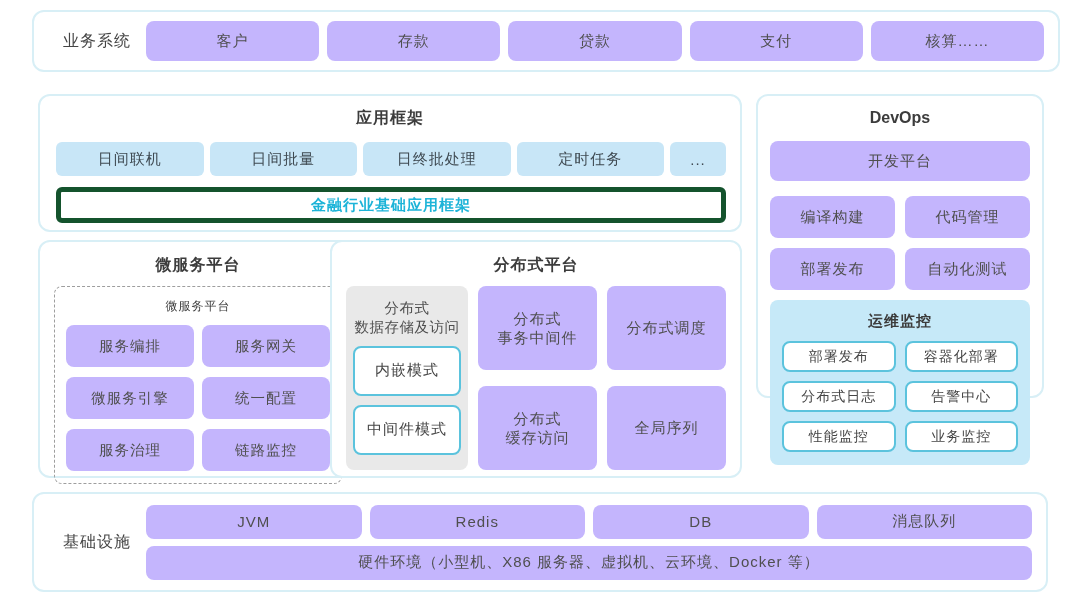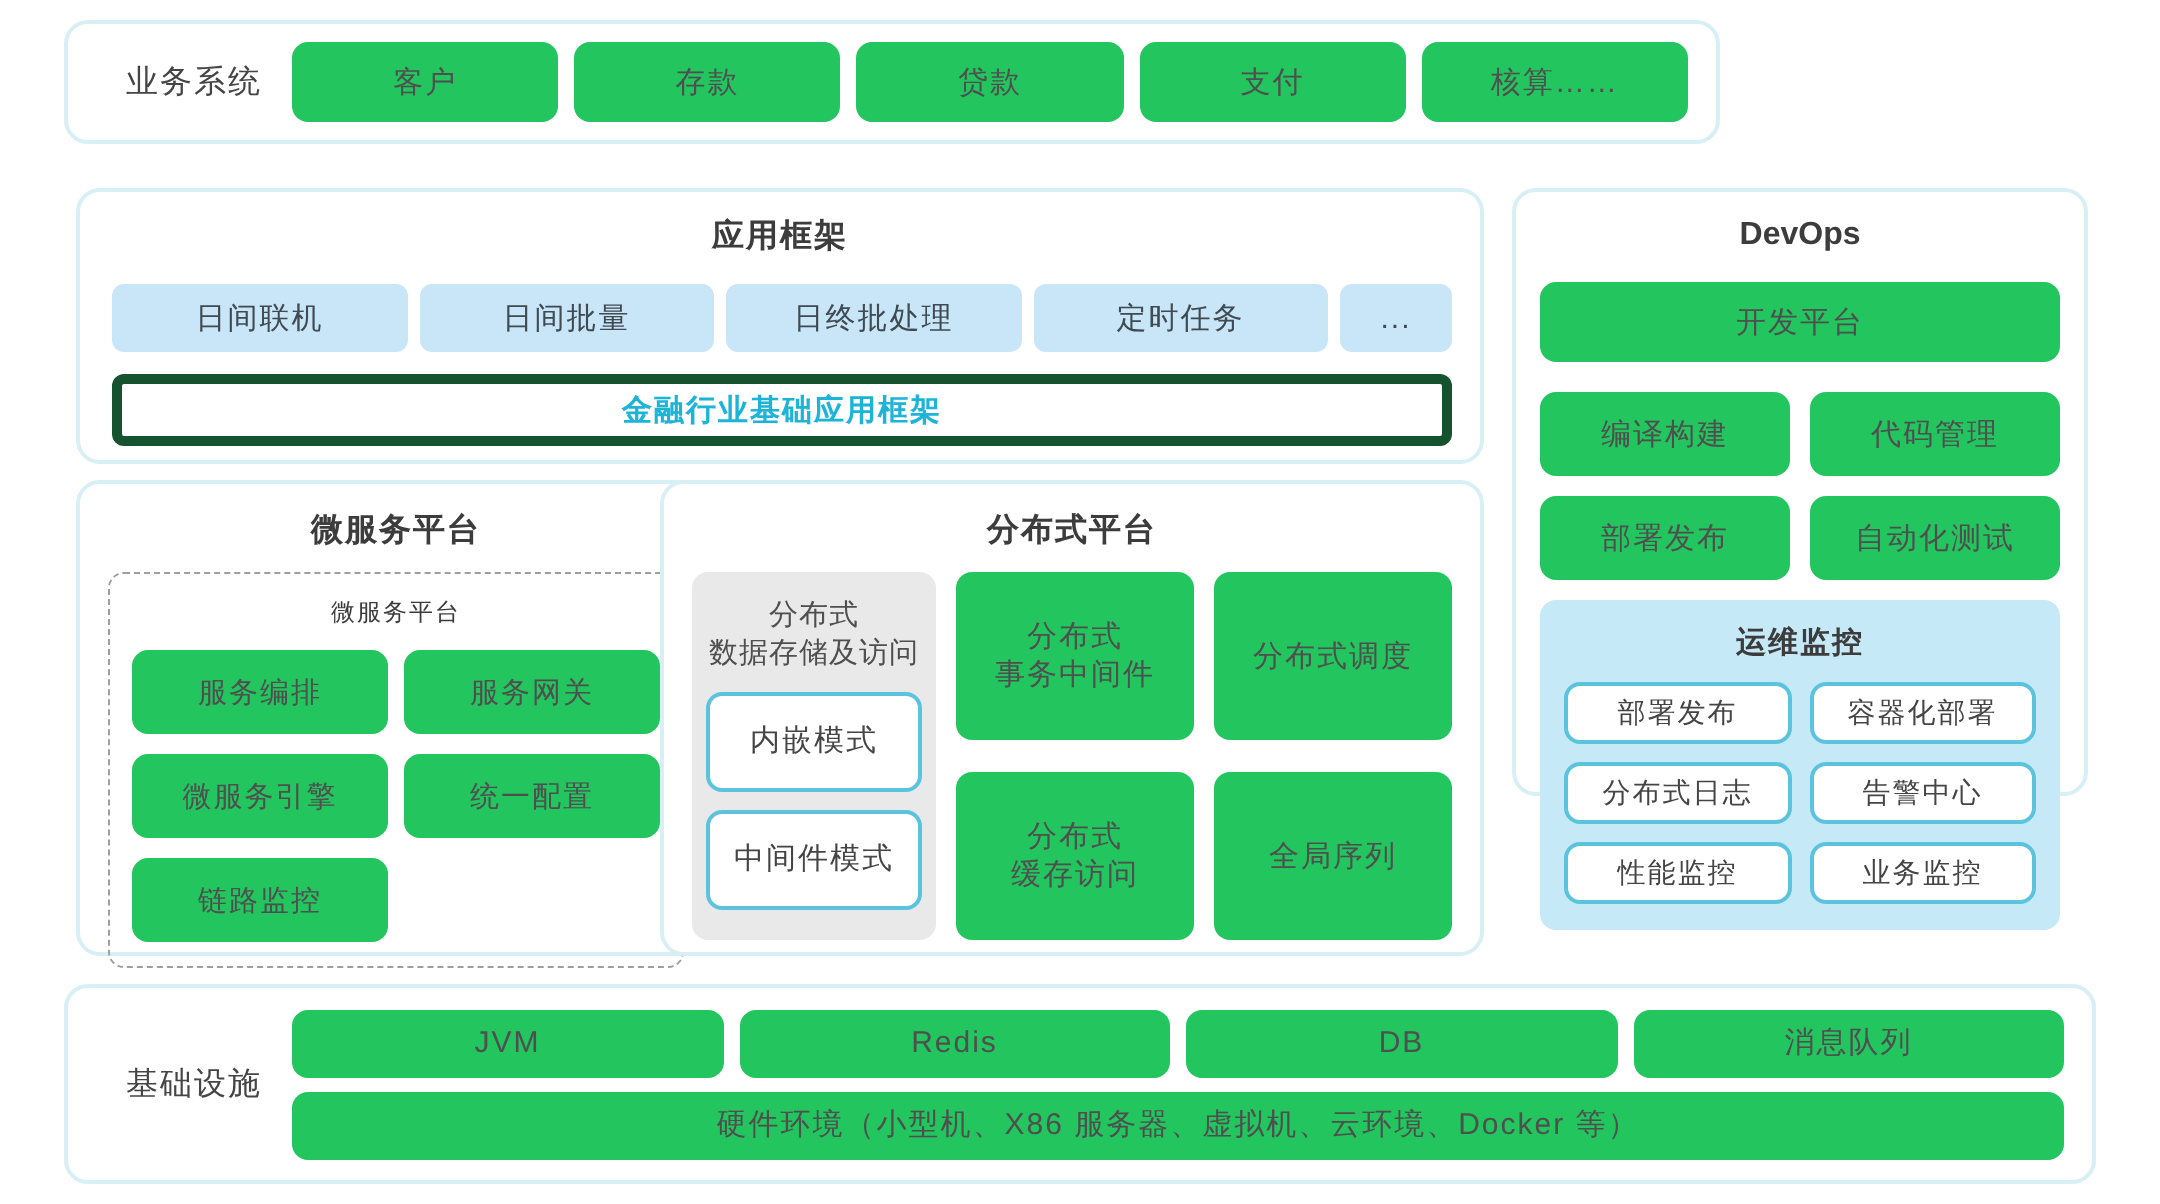--- a/index.html
+++ b/index.html
@@ -3,27 +3,27 @@
 <meta charset="utf-8">
 <style>
   html,body{margin:0;padding:0;background:#fff;}
   body{width:1080px;height:602px;position:relative;font-family:"Liberation Sans","DejaVu Sans",sans-serif;color:#4d4d4d;overflow:hidden;}
 
   .panel{position:absolute;background:#fff;border:2px solid #d8eff6;border-radius:12px;box-sizing:border-box;}
 
   .ptitle{text-align:center;font-size:16px;font-weight:600;color:#3c3c3c;letter-spacing:1px;}
   .side-label{width:98px;text-align:center;font-size:16px;font-weight:500;color:#454545;letter-spacing:1px;flex:0 0 98px;}
 
-  .gbox{background:#22c55e;border-radius:8px;display:flex;align-items:center;justify-content:center;font-size:15px;color:#4f4f4f;letter-spacing:1px;box-sizing:border-box;}
+  .gbox{background:#c4b5fd;border-radius:8px;display:flex;align-items:center;justify-content:center;font-size:15px;color:#4f4f4f;letter-spacing:1px;box-sizing:border-box;}
   .bbox{background:#c8e6f7;border-radius:6px;display:flex;align-items:center;justify-content:center;font-size:15px;color:#3f4a52;letter-spacing:1px;box-sizing:border-box;}
   .wbox{background:#fff;border:2px solid #5bc3dd;border-radius:8px;display:flex;align-items:center;justify-content:center;font-size:14px;color:#454545;letter-spacing:1px;box-sizing:border-box;}
   .ml{white-space:pre-line;text-align:center;line-height:1.3;}
 
   
-  .business{left:32px;top:10px;width:828px;height:62px;display:flex;align-items:center;padding:0 14px;}
+  .business{left:32px;top:10px;width:1028px;height:62px;display:flex;align-items:center;padding:0 14px;}
   .business .items{flex:1;display:flex;gap:8px;height:40px;}
   .business .gbox{flex:1;}
 
   
   .appfw{left:38px;top:94px;width:704px;height:138px;}
   .appfw .ptitle{margin-top:12px;}
   .appfw .blue-row{display:flex;gap:6px;height:34px;margin:13px 14px 0 16px;}
   .appfw .bbox{flex:1;}
   .appfw .bbox.dots{flex:0 0 56px;}
   .basefw{margin:11px 14px 0 16px;height:36px;border:5px solid #14532d;border-radius:6px;display:flex;align-items:center;justify-content:center;color:#1db4d8;font-weight:600;font-size:15px;letter-spacing:1px;box-sizing:border-box;}
@@ -114,20 +114,21 @@
 
 <div class="panel micro">
   <div class="ptitle">微服务平台</div>
   <div class="dashed">
     <div class="inner-title">微服务平台</div>
     <div class="grid2g">
       <div class="gbox">服务编排</div>
       <div class="gbox">服务网关</div>
       <div class="gbox">微服务引擎</div>
       <div class="gbox">统一配置</div>
+      <div class="gbox">服务治理</div>
       <div class="gbox">链路监控</div>
     </div>
   </div>
 </div>
 
 <div class="panel dist">
   <div class="ptitle">分布式平台</div>
   <div class="dist-body">
     <div class="storage-col">
       <div class="storage-title">分布式

